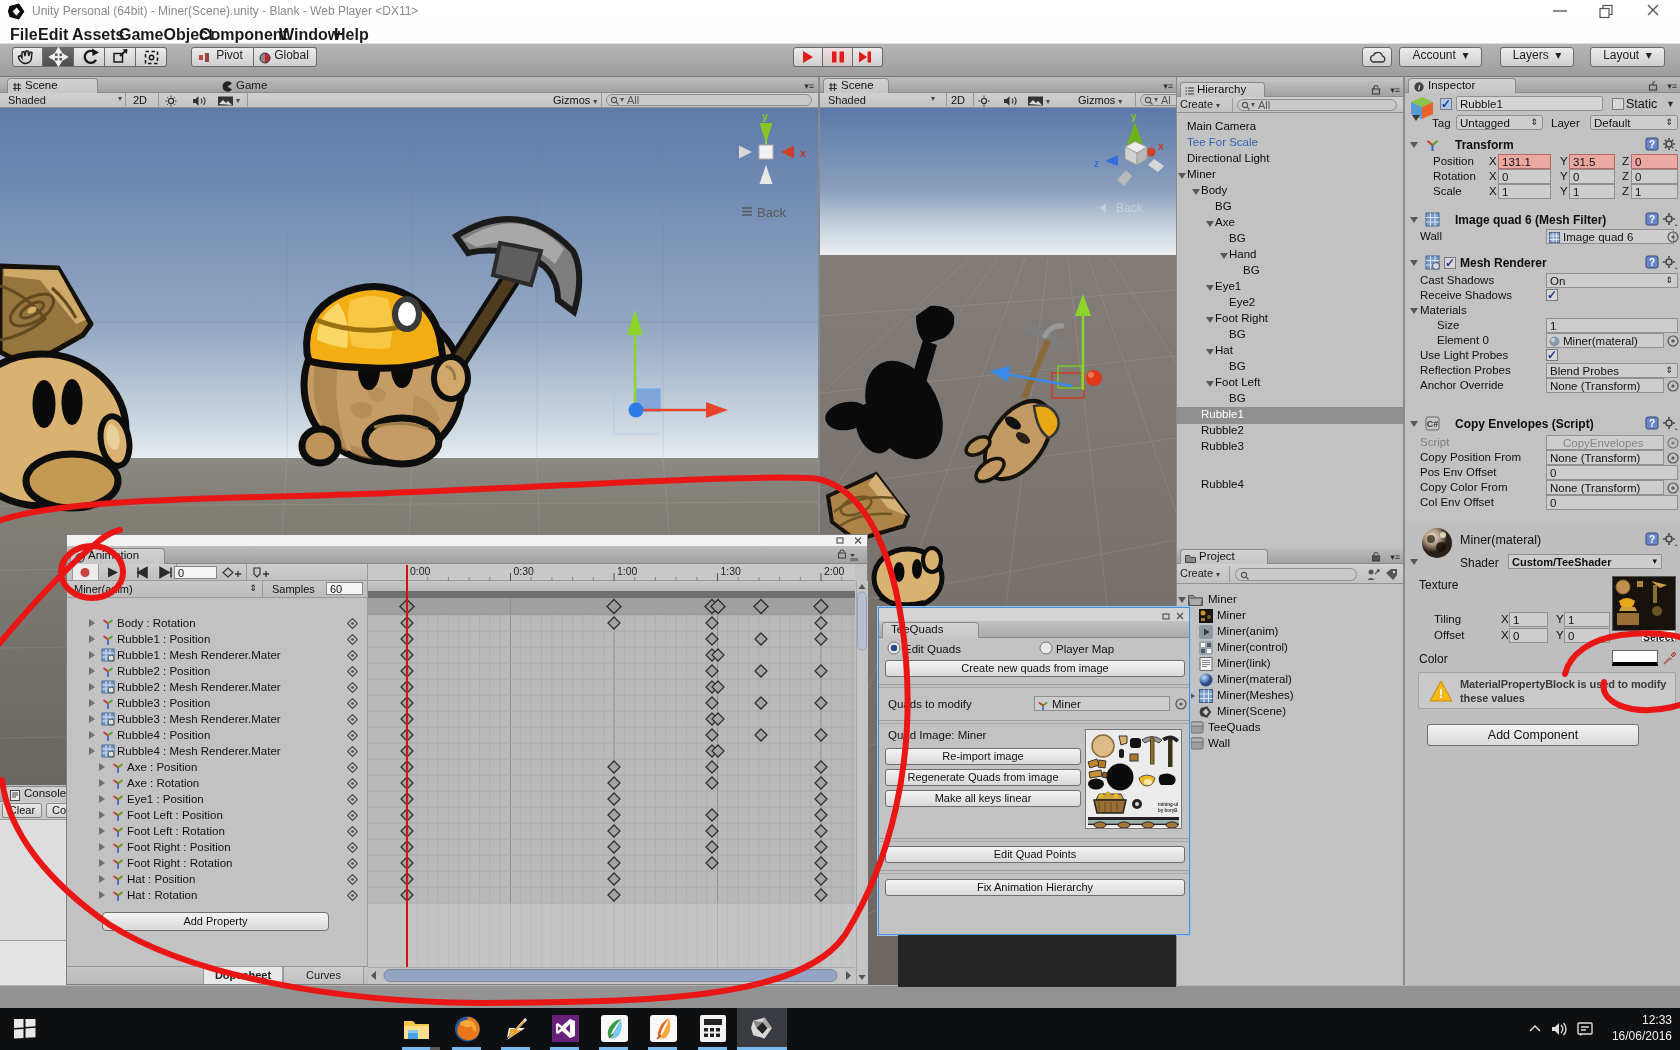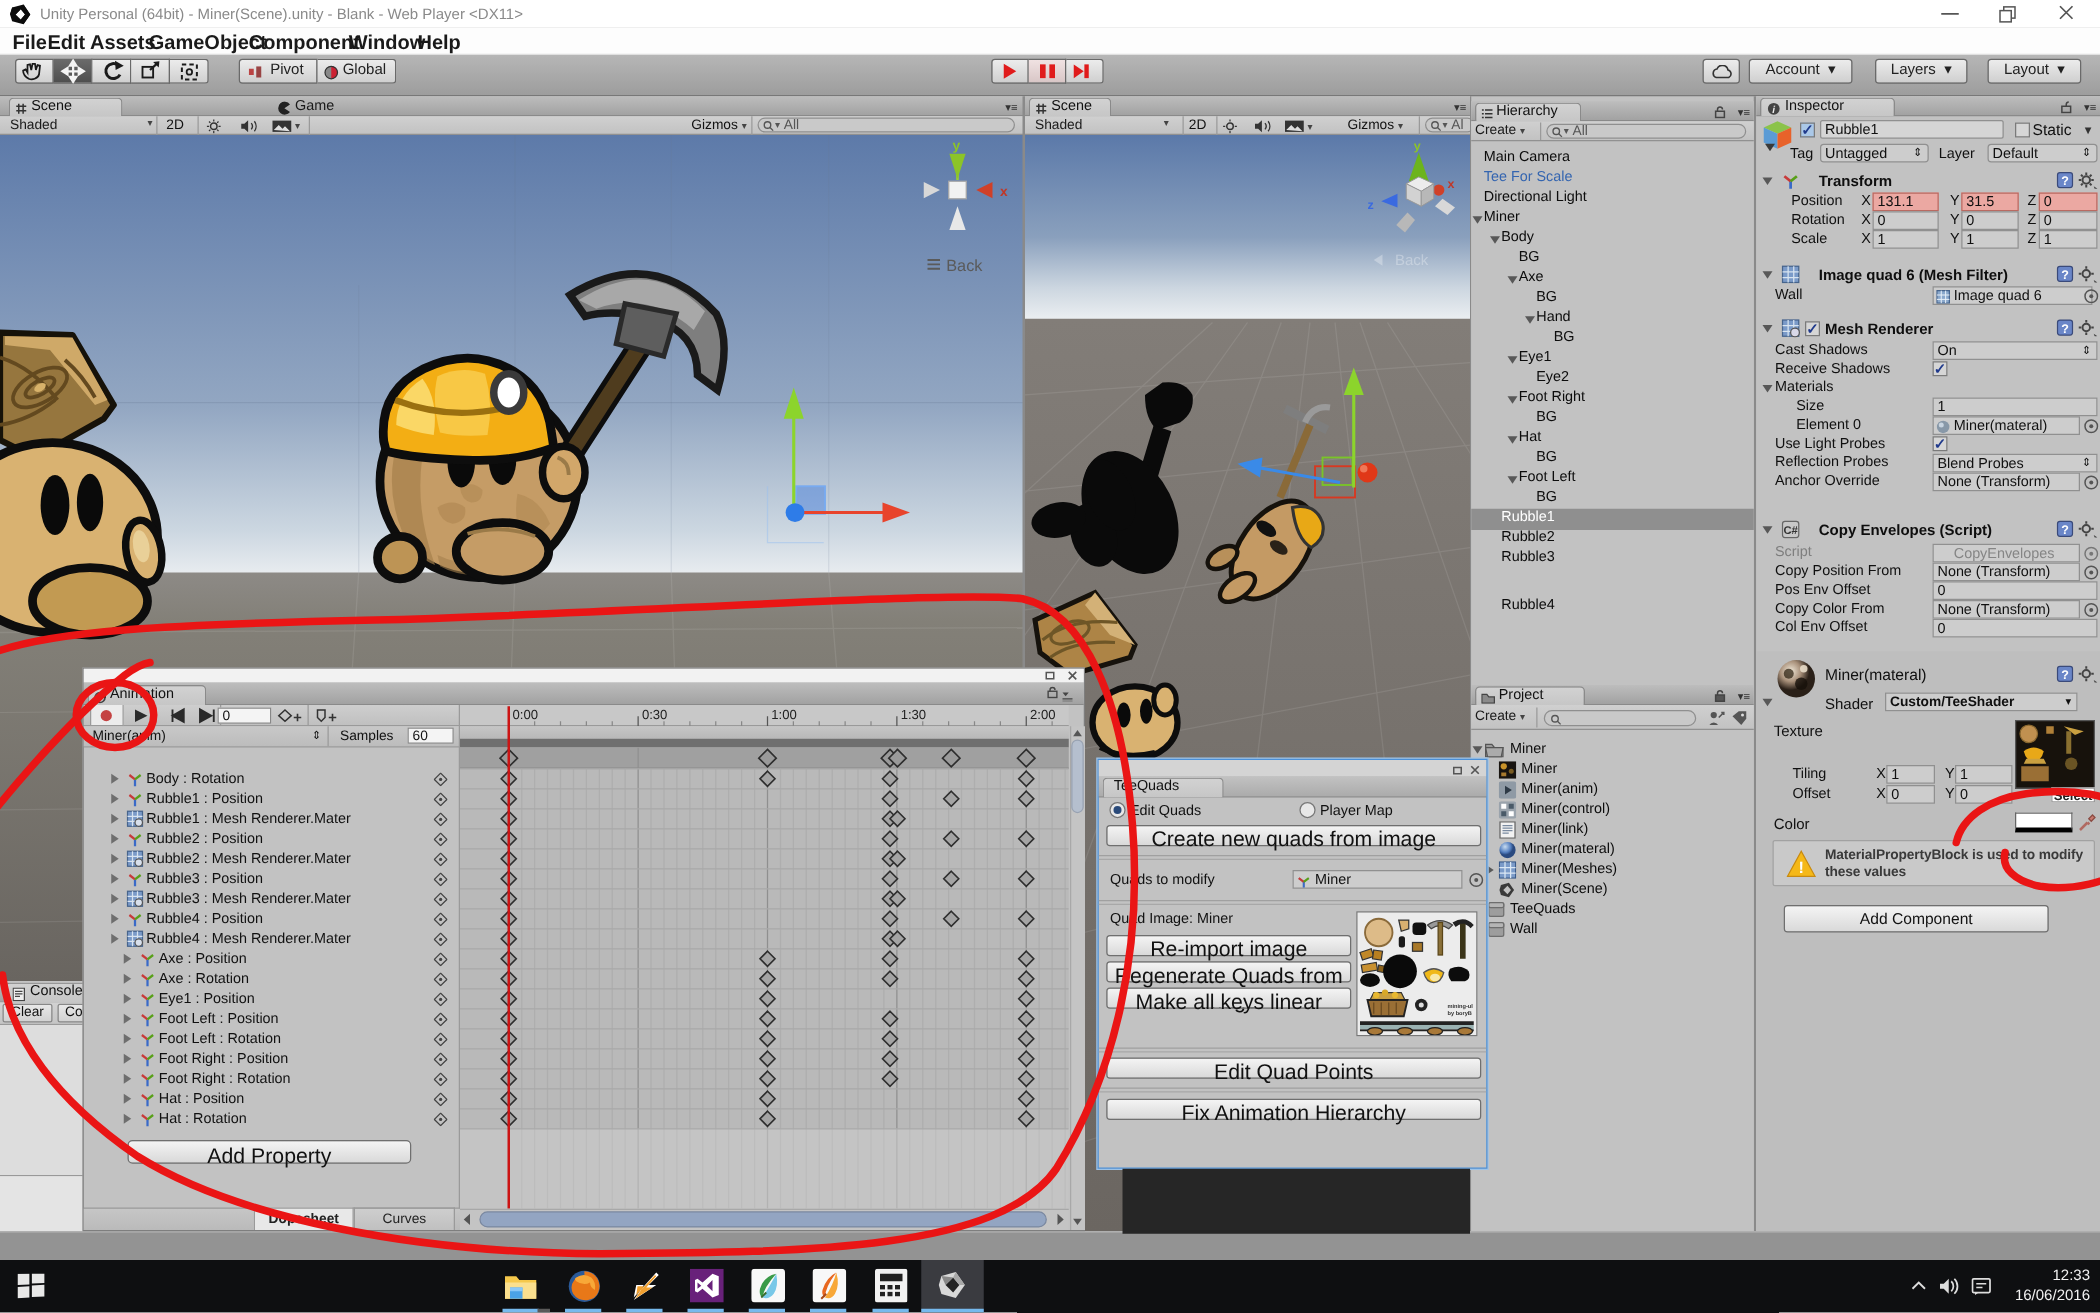--- a/index.html
+++ b/index.html
@@ -28,21 +28,21 @@
 .ifield{position:absolute;background:#cdcdcd;border:1px solid #909090;font-size:11.5px;padding:1px 0 0 3px;height:15px;color:#101010;}
 .pink{background:#eba8a2;border-color:#b96a62;}
 .hdr{position:absolute;font-weight:bold;font-size:11.5px;color:#0e0e0e;}
 .chk{position:absolute;width:12px;height:12px;background:#d6d6d6;border:1px solid #7a7a7a;}
 .chk.on:after{content:"✓";position:absolute;left:0px;top:-2px;font-size:12px;color:#203a8c;font-weight:bold;}
 
 .hrow{position:absolute;height:16px;font-size:11.5px;color:#0c0c0c;white-space:nowrap;}
 .fold{position:absolute;width:0;height:0;border-left:6px solid #585858;border-top:4px solid transparent;border-bottom:4px solid transparent;}
 .foldd{position:absolute;width:0;height:0;border-top:6px solid #585858;border-left:4px solid transparent;border-right:4px solid transparent;}
 
-.ubtn{position:absolute;background:linear-gradient(#f4f4f4,#d9d9d9);border:1px solid #6f6f6f;border-radius:3px;text-align:center;font-size:17px;color:#111;}
+.ubtn{position:absolute;background:linear-gradient(#f4f4f4,#d9d9d9);border:1px solid #6f6f6f;border-radius:3px;text-align:center;font-size:11px;color:#111;}
 </style></head>
 <body>
 <div id="stage">
 
 <div class="abs" id="titlebar">
  <svg class="abs" style="left:7px;top:3px" width="19" height="17" viewBox="0 0 24 22">
   <path d="M22 11 15 0.8 3.2 3.8 1 11 3.2 18.2 15 21.2 22 11z" fill="#0c0c0c"></path>
   <path d="M12.2 5.6 16.6 11 12.2 16.4 6.8 11z" fill="#fff"></path>
   <path d="M15 0.8 12.2 5.6 16.6 11 22 11z" fill="#0c0c0c"></path>
   <path d="M15 21.2 12.2 16.4 16.6 11 22 11z" fill="#0c0c0c"></path>

